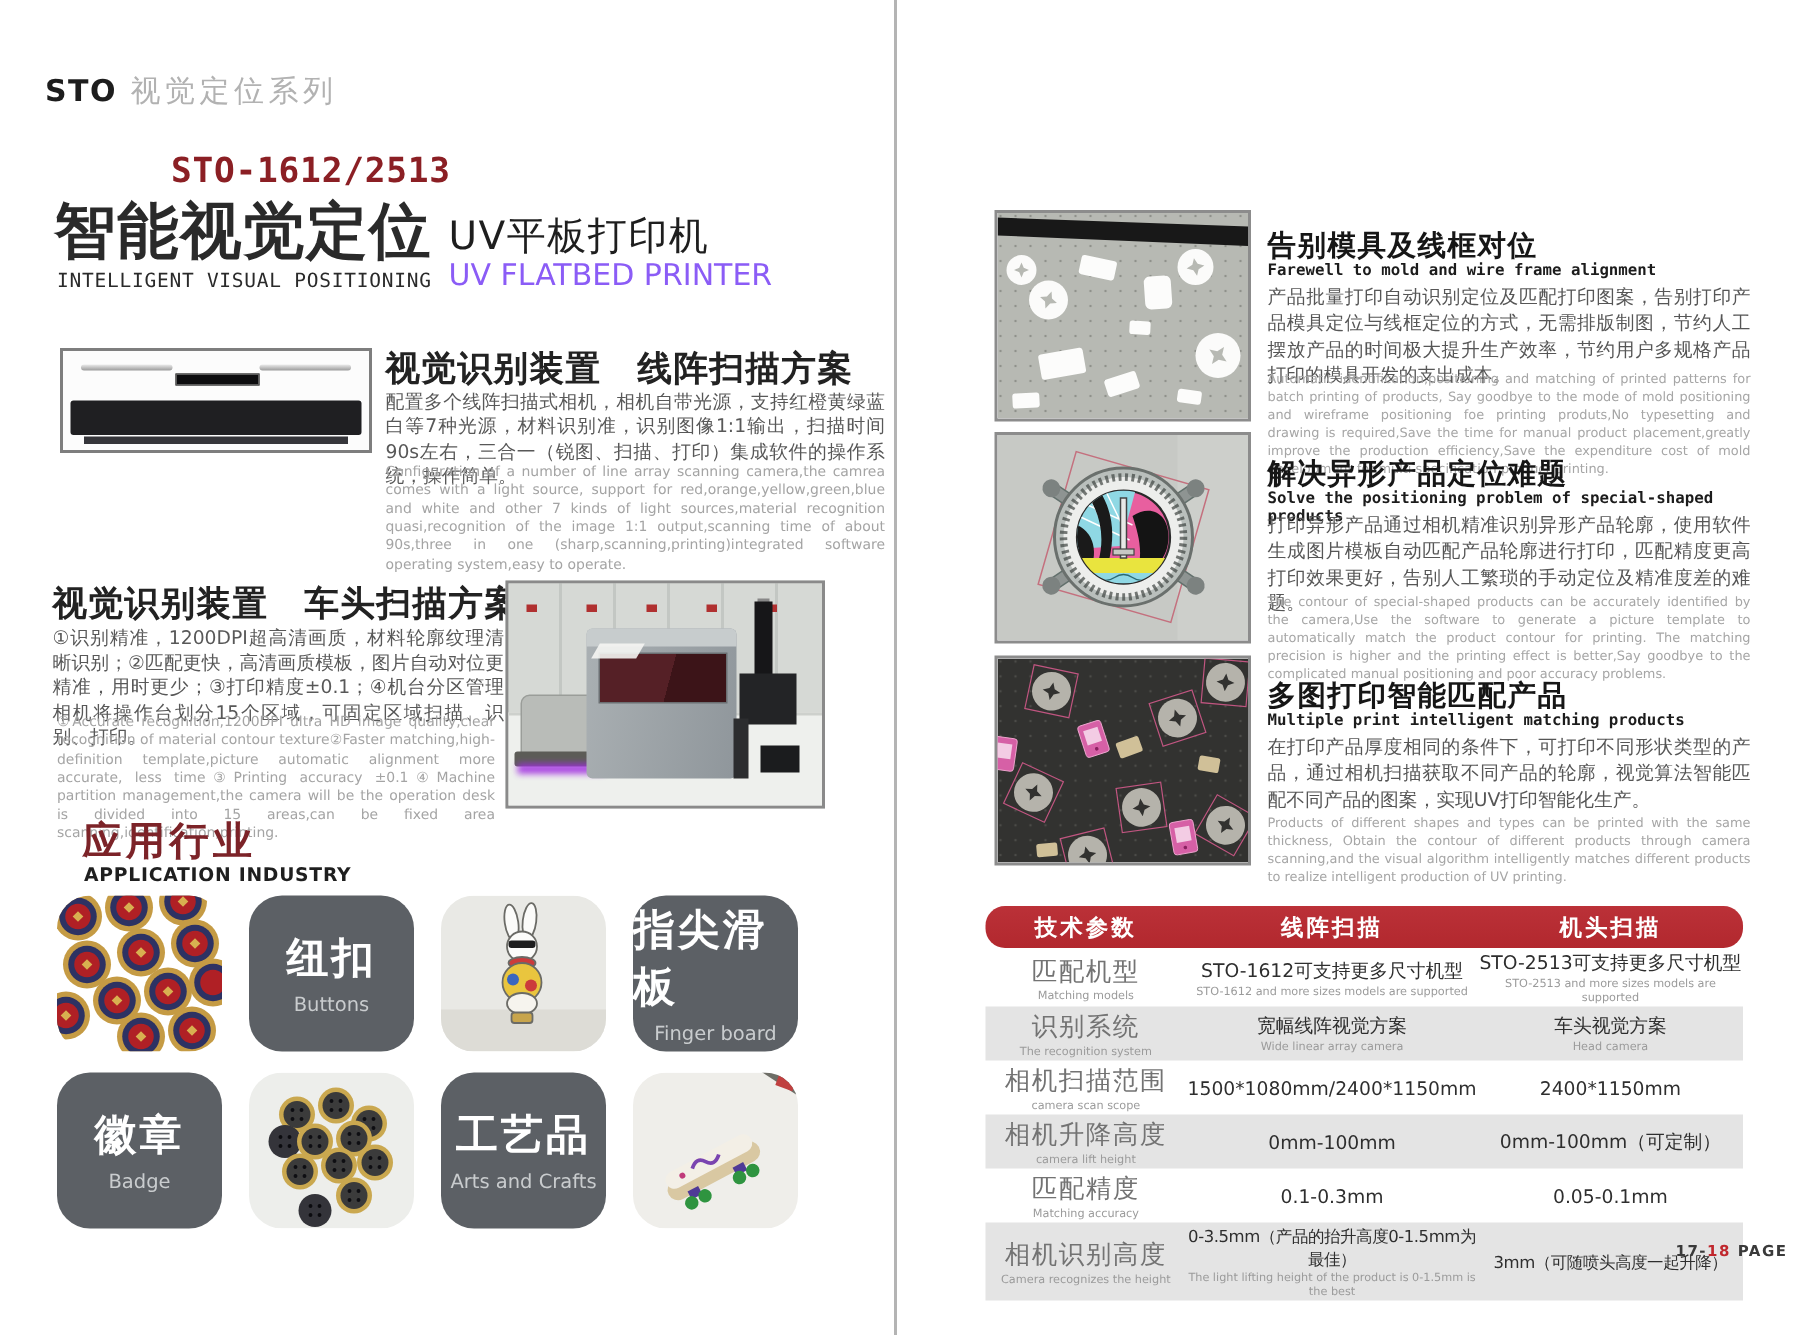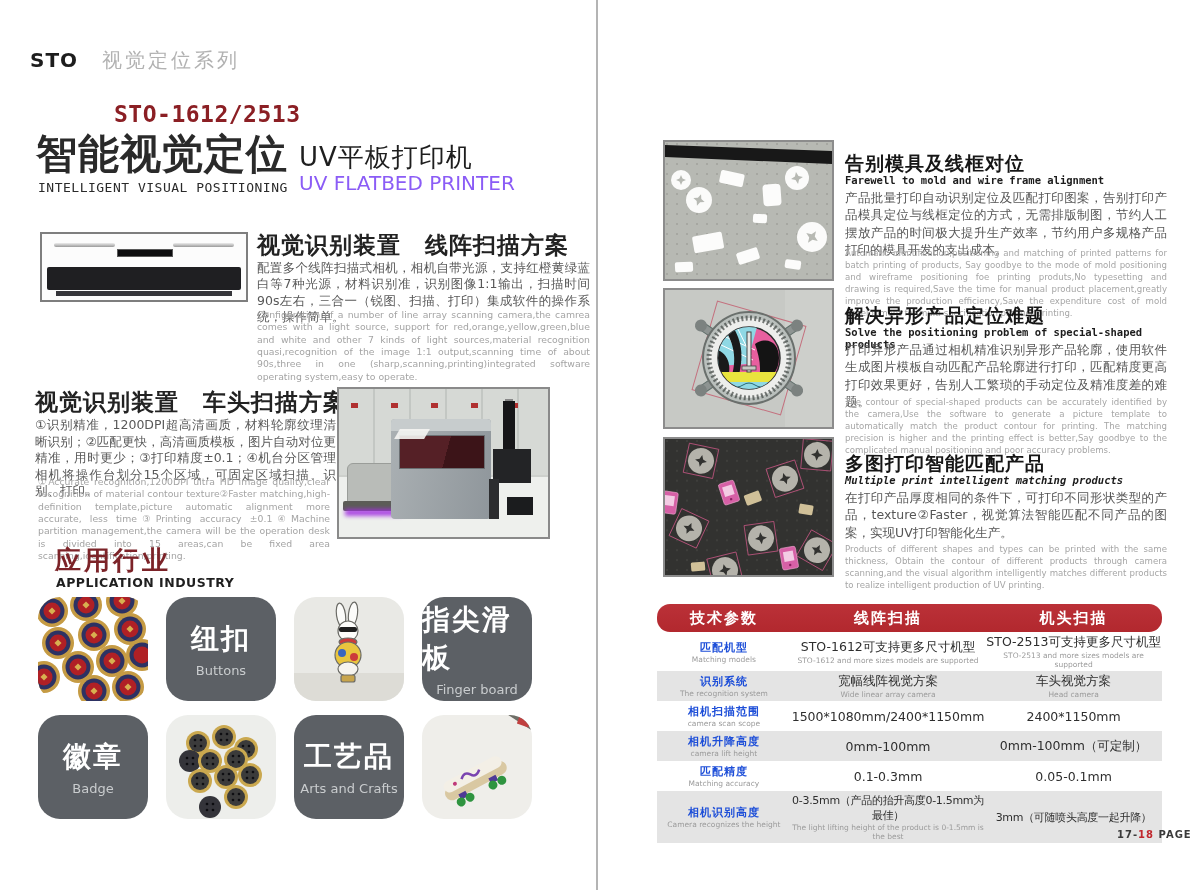--- a/index.html
+++ b/index.html
@@ -6,21 +6,21 @@
     --accent:#8b1f24; --table-header-red:#b2282e; --tile-gray:#5c6065;
     --row-gray:#e4e4e4; --page-red:#c0272d; --heading-black:#222222;
   }
   html,body{margin:0;padding:0;background:#ffffff;}
   .page{position:relative;width:1195px;height:890px;background:#fff;overflow:hidden;
         font-family:"DejaVu Sans","Liberation Sans",sans-serif;color:#222;}
   .abs{position:absolute;}
   
   .brand{left:30px;top:47px;font-size:20px;}
   .brand .b{font-weight:bold;color:#1d1d1d;letter-spacing:1px;}
-  .brand .s{color:#b2b2b2;margin-left:24px;letter-spacing:3px;}
+  .brand .s{color:#b2b2b2;margin-left:9px;letter-spacing:3px;}
   .model{left:114px;top:101px;font-size:23px;font-weight:bold;color:var(--accent);
          font-family:"DejaVu Sans Mono","Liberation Mono",monospace;letter-spacing:.5px;}
   .title-cn{left:36px;top:127px;font-size:41px;font-weight:bold;color:#2a2a2a;letter-spacing:1px;}
   .title-en{left:38px;top:180px;font-size:13px;font-weight:normal;color:#2a2a2a;
             font-family:"DejaVu Sans Mono","Liberation Mono",monospace;letter-spacing:.5px;}
   .prod-cn{left:299px;top:140px;font-size:26px;color:#1e1e1e;letter-spacing:1px;}
   .prod-en{left:299px;top:171px;font-size:20px;color:#8b5cf6;}
   
   .sec-h{font-size:23px;font-weight:bold;color:var(--heading-black);letter-spacing:1px;}
   .hgap{display:inline-block;width:24px;}
@@ -77,32 +77,32 @@
   .feat-img{left:663px;width:167px;border:2px solid #8c8c8c;overflow:hidden;}
   .feat-img svg{display:block;width:100%;height:100%;}
   .fi1{top:140px;height:137px;} .fi2{top:288px;height:137px;} .fi3{top:437px;height:136px;}
   .feat-title{left:845px;width:322px;font-size:19px;font-weight:bold;color:#161616;letter-spacing:1px;}
   .feat-sub{left:845px;width:322px;font-size:10.5px;font-weight:bold;color:#1c1c1c;
             font-family:"DejaVu Sans Mono","Liberation Mono",monospace;}
   .feat-cn{left:845px;width:322px;font-size:12.5px;color:#565656;line-height:1.38;text-align:justify;}
   .feat-en{left:845px;width:322px;font-size:8.6px;color:#a6a6a6;line-height:1.4;text-align:justify;}
   .ft1{top:151px;} .fs1{top:174px;} .fc1{top:189px;} .fe1{top:247px;}
   .ft2{top:303px;} .fs2{top:326px;} .fc2{top:341px;} .fe2{top:396px;}
-  .ft3{top:451px;} .fs3{top:474px;font-style:italic;} .fc3{top:489px;} .fe3{top:543px;}
+  .ft3{top:451px;} .fs3{top:474px;} .fc3{top:489px;} .fe3{top:543px;}
   
   .spec{left:657px;top:604px;width:505px;}
   .spec-head{display:grid;grid-template-columns:26.5% 38.5% 35%;height:28px;align-items:center;
      text-align:center;background:linear-gradient(180deg,#bb3138,var(--table-header-red));
      color:#fff;font-weight:bold;font-size:15px;letter-spacing:2px;border-radius:13px;}
   .spec-row{display:grid;grid-template-columns:26.5% 38.5% 35%;text-align:center;
      padding:2px 0;min-height:26px;align-items:center;}
   .spec-row.alt{background:var(--row-gray);}
   .cell-main{font-size:12.5px;color:#2e2e2e;}
   .cell-main.long{font-size:11px;letter-spacing:-.3px;}
-  .c1 .cell-main{font-weight:bold;font-size:11px;letter-spacing:1px;color:#1d4ed8;}
+  .c1 .cell-main{font-weight:normal;font-size:17px;letter-spacing:1px;color:#737373;}
   .cell-sub{font-size:7.5px;color:#9b9b9b;}
   
   .pagenum{left:1117px;top:829px;font-size:10px;font-weight:bold;color:#3a3a3a;letter-spacing:1px;}
   .pagenum .red{color:var(--page-red);}
 </style>
 </head>
 <body>
 
 <div class="page">
 
@@ -541,21 +541,21 @@
   <div class="abs feat-cn fc1">产品批量打印自动识别定位及匹配打印图案，告别打印产品模具定位与线框定位的方式，无需排版制图，节约人工摆放产品的时间极大提升生产效率，节约用户多规格产品打印的模具开发的支出成本。</div>
   <div class="abs feat-en fe1">Automatic identification,positioning and matching of printed patterns for batch printing of products, Say goodbye to the mode of mold positioning and wireframe positioning foe printing produts,No typesetting and drawing is required,Save the time for manual product placement,greatly improve the production efficiency,Save the expenditure cost of mold development for multi  specification product printing.</div>
 
   <div class="abs feat-title ft2">解决异形产品定位难题</div>
   <div class="abs feat-sub fs2">Solve the positioning problem of special-shaped products</div>
   <div class="abs feat-cn fc2">打印异形产品通过相机精准识别异形产品轮廓，使用软件生成图片模板自动匹配产品轮廓进行打印，匹配精度更高打印效果更好，告别人工繁琐的手动定位及精准度差的难题。</div>
   <div class="abs feat-en fe2">The contour of special-shaped products can be accurately identified by the camera,Use the software to generate a picture template to automatically match the product contour for printing. The matching precision is higher and the printing effect is better,Say goodbye to the complicated manual positioning and poor accuracy problems.</div>
 
   <div class="abs feat-title ft3">多图打印智能匹配产品</div>
   <div class="abs feat-sub fs3">Multiple print intelligent matching products</div>
-  <div class="abs feat-cn fc3">在打印产品厚度相同的条件下，可打印不同形状类型的产品，texture②Faster，视觉算法智能匹配不同产品的图案，实现UV打印智能化生产。</div>
+  <div class="abs feat-cn fc3">在打印产品厚度相同的条件下，可打印不同形状类型的产品，通过相机扫描获取不同产品的轮廓，视觉算法智能匹配不同产品的图案，实现UV打印智能化生产。</div>
   <div class="abs feat-en fe3">Products of different shapes and types can be printed with the same thickness, Obtain the contour of different products through camera scanning,and the visual algorithm intelligently matches different products to realize intelligent production of UV printing.</div>
 
   <div class="abs spec">
     <div class="spec-head">
       <div>技术参数</div>
       <div>线阵扫描</div>
       <div>机头扫描</div>
     </div>
     <div class="spec-row">
       <div class="c1">

